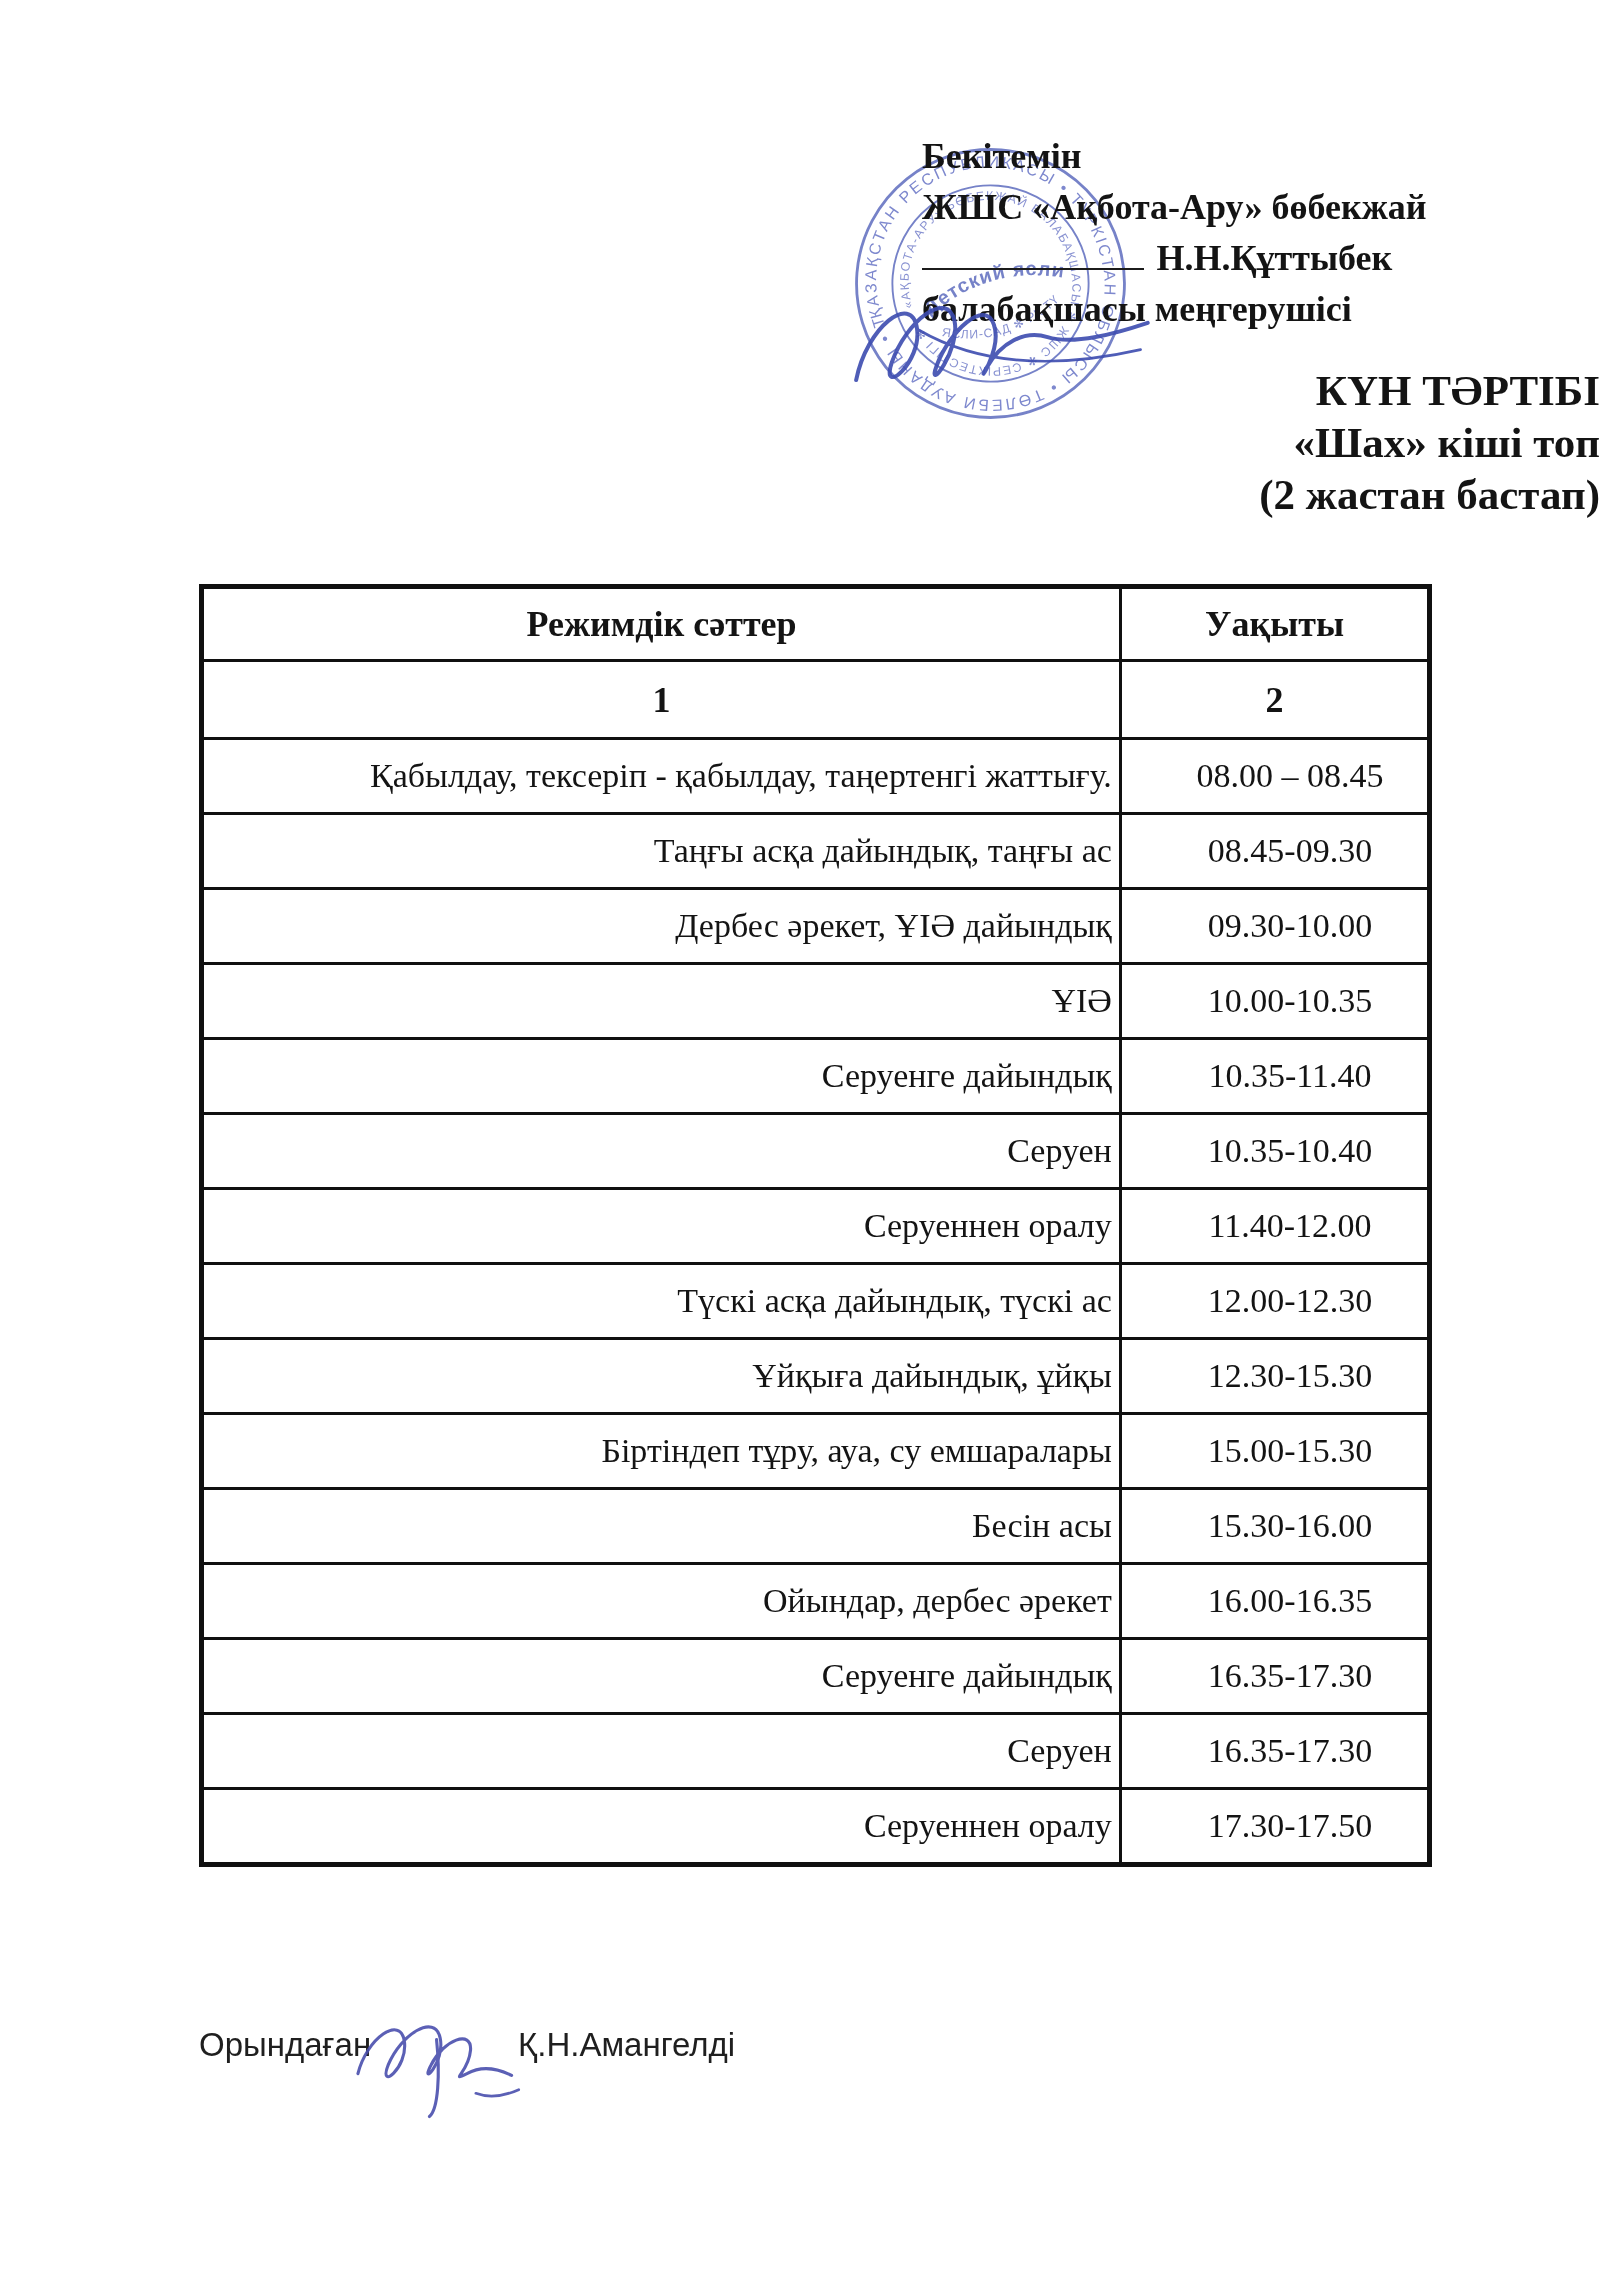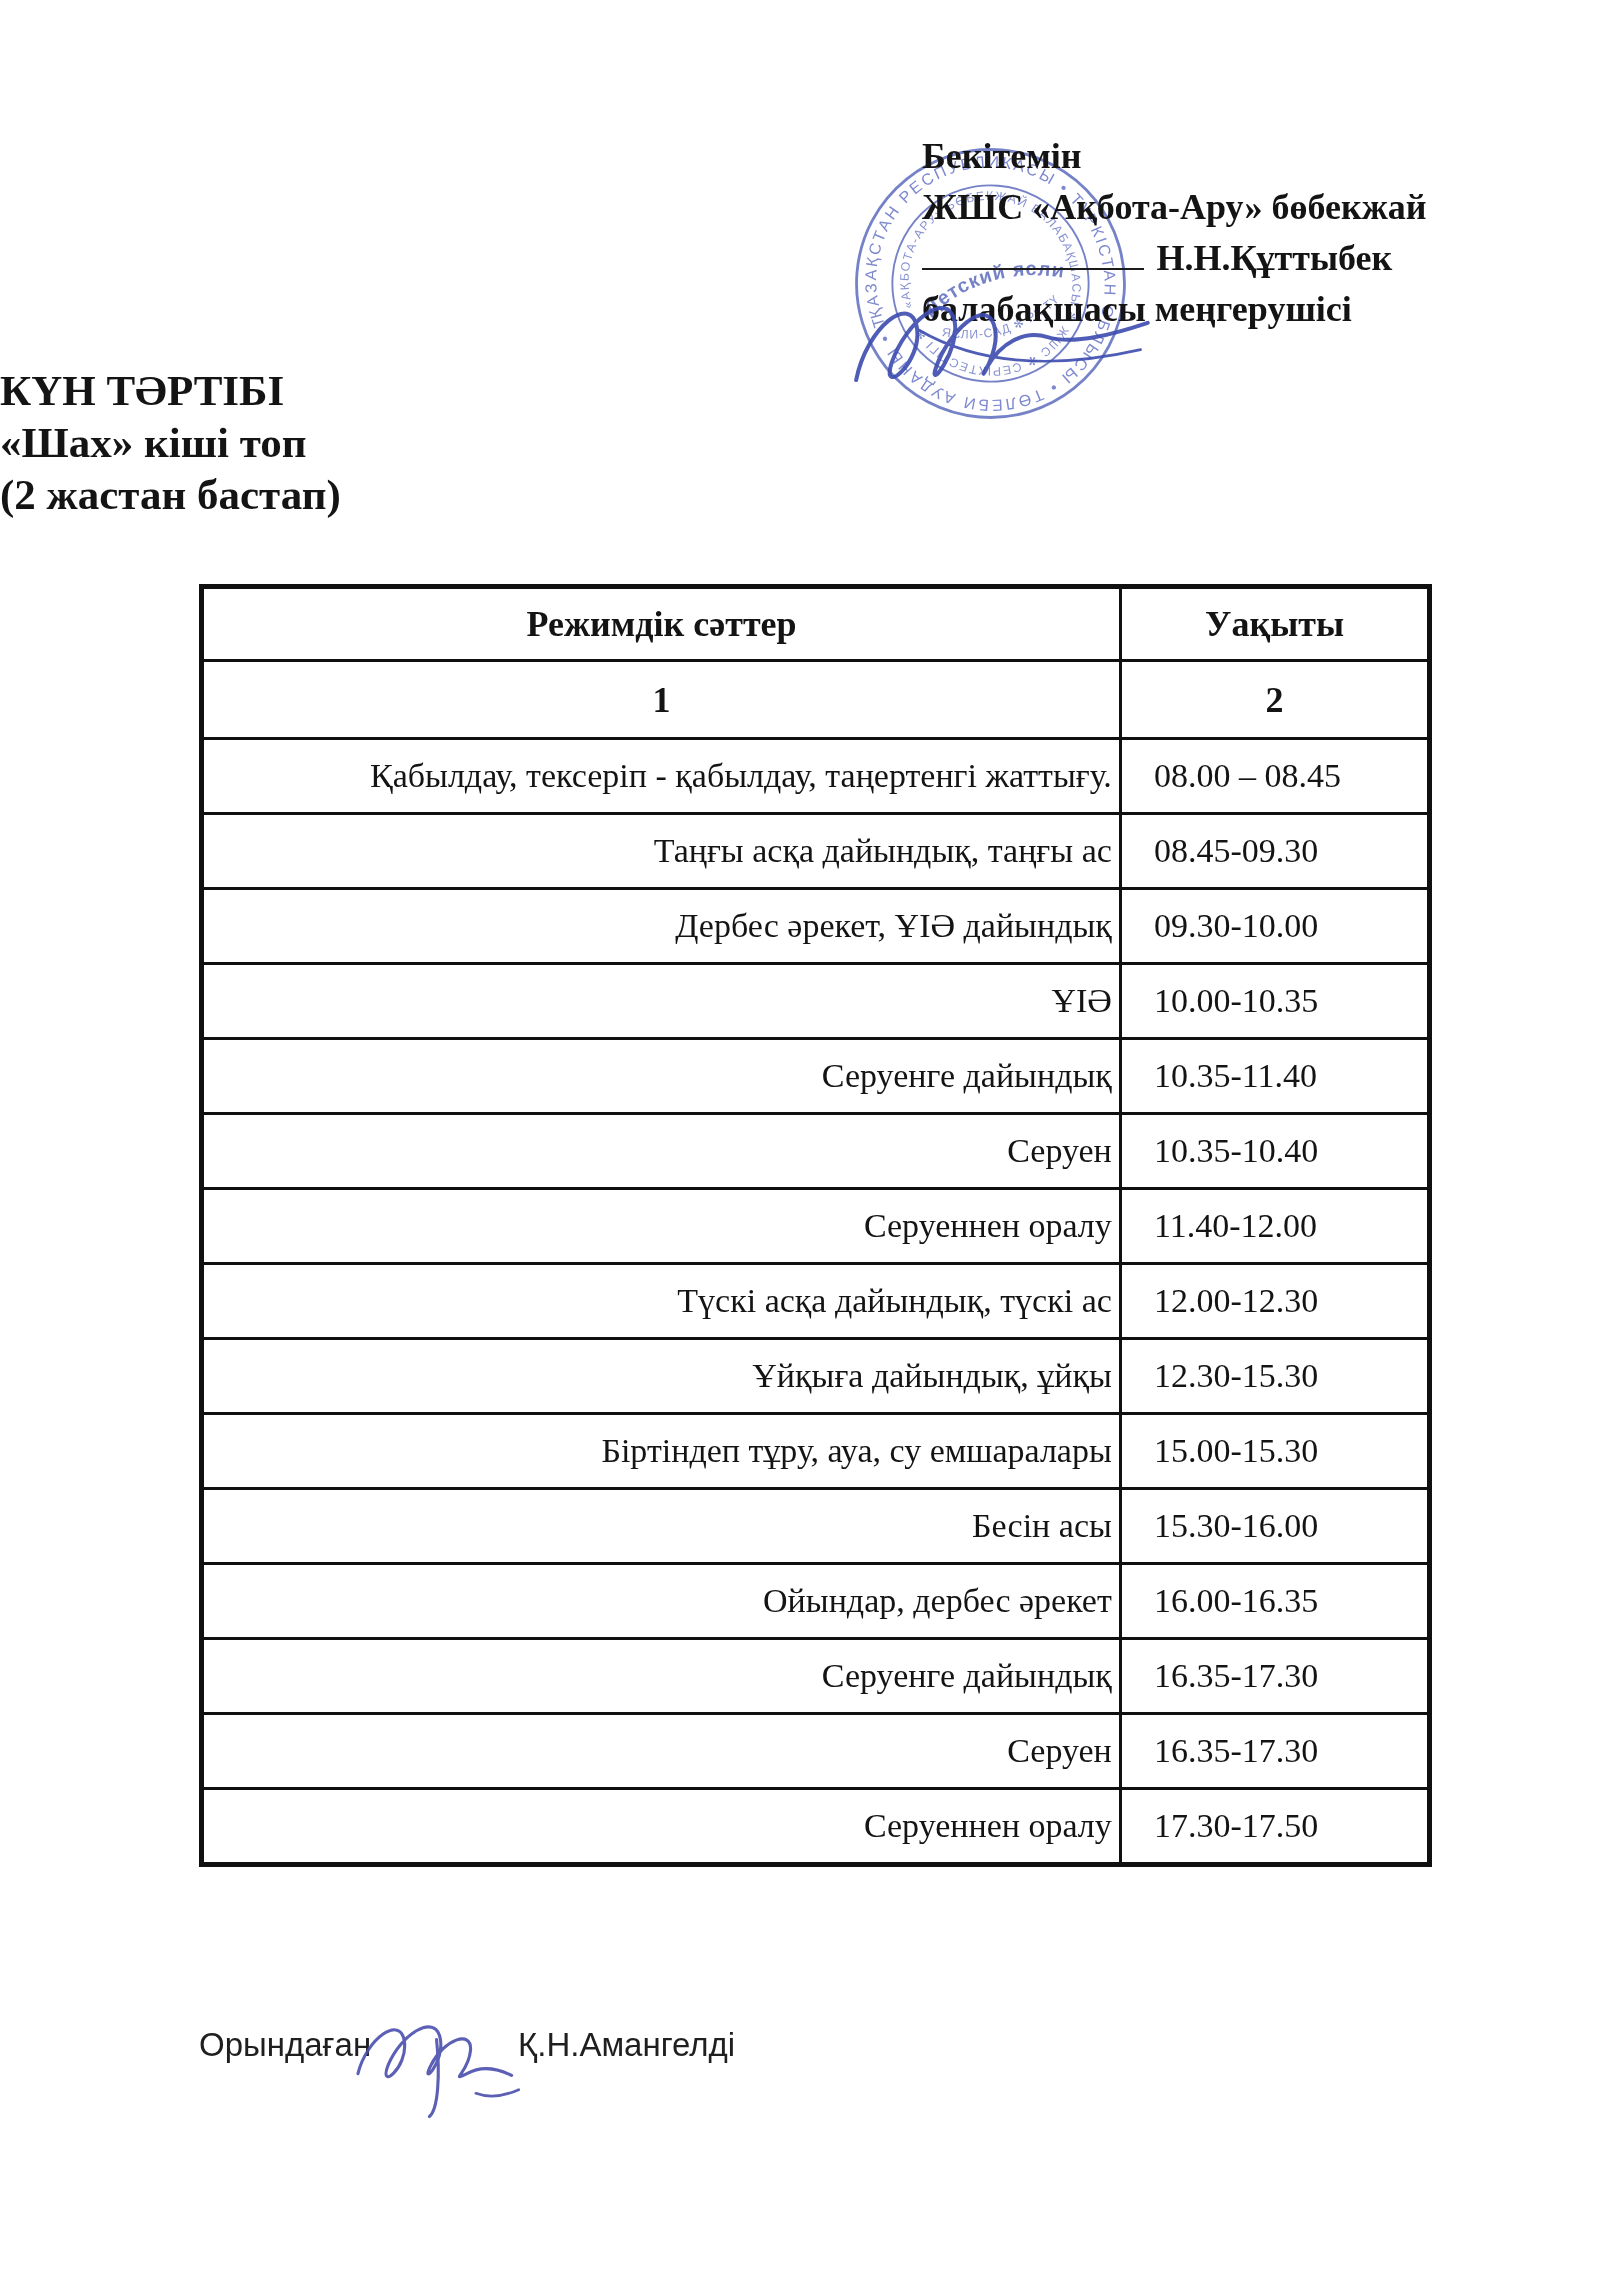--- a/index.html
+++ b/index.html
@@ -36,21 +36,21 @@
     z-index:4;
   }
   .sig-foot{
     position:absolute;left:345px;top:1995px;width:184px;height:134px;
     z-index:4;
   }
 
   
   .title{
     position:absolute;left:0;top:365px;width:1600px;
-    text-align:left;
+    text-align:right;
     font-size:43px;font-weight:bold;line-height:52px;
     z-index:3;
   }
 
   
   .schedule{
     position:absolute;left:199px;top:584px;
     border-collapse:collapse;
     table-layout:fixed;
     width:1228px;
@@ -70,21 +70,21 @@
     height:73px;text-align:center;
     font-size:36px;font-weight:bold;
   }
   .schedule .data-row td{height:70px;}
   .schedule .data-row .activity{
     font-size:34px;padding-left:14.3px;padding-right:7.2px;
     text-align:right;font-weight:normal;
   }
   .schedule .data-row .time{
     font-size:34px;padding-left:32px;
-    text-align:left;white-space:nowrap;
+    text-align:center;white-space:nowrap;
   }
 
   
   .footer-label,.footer-name{
     position:absolute;top:2026px;
     font-family:"Liberation Sans","DejaVu Sans",sans-serif;
     font-size:33px;color:#1f1f1f;z-index:3;white-space:nowrap;
   }
   .footer-label{left:199px;}
   .footer-name{left:518px;}

